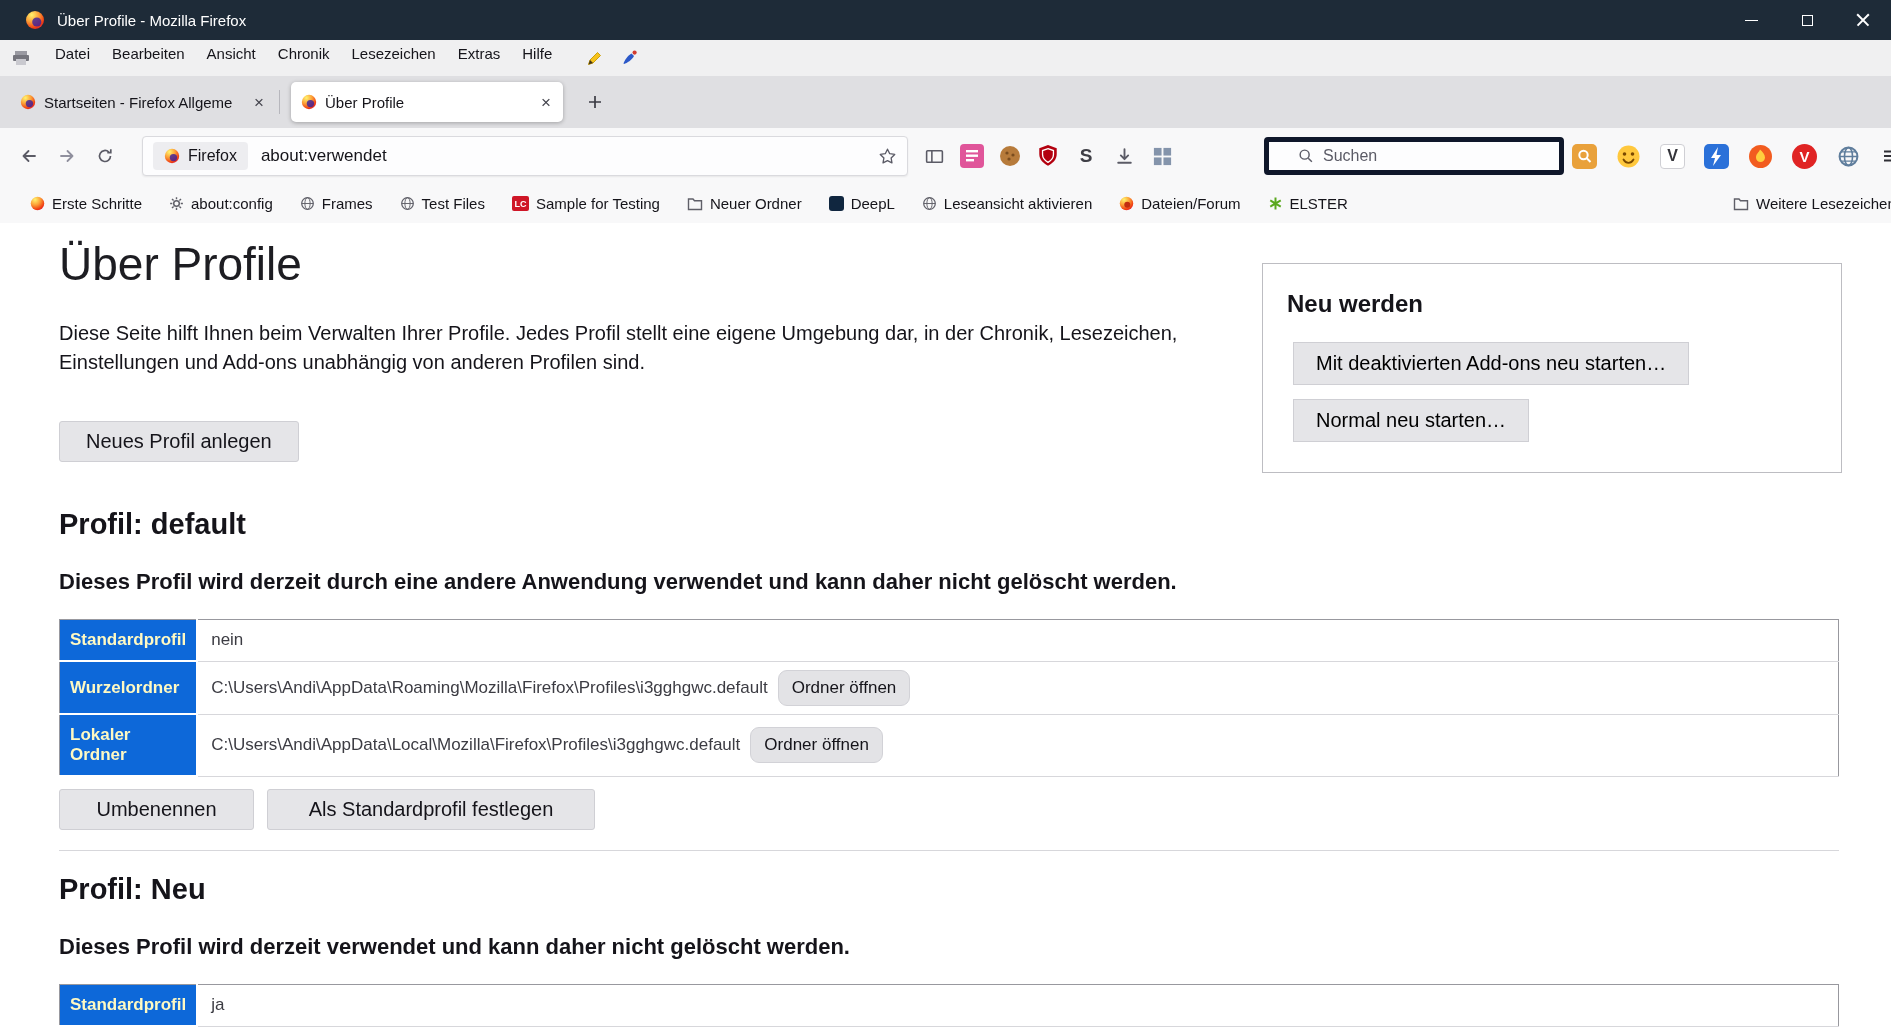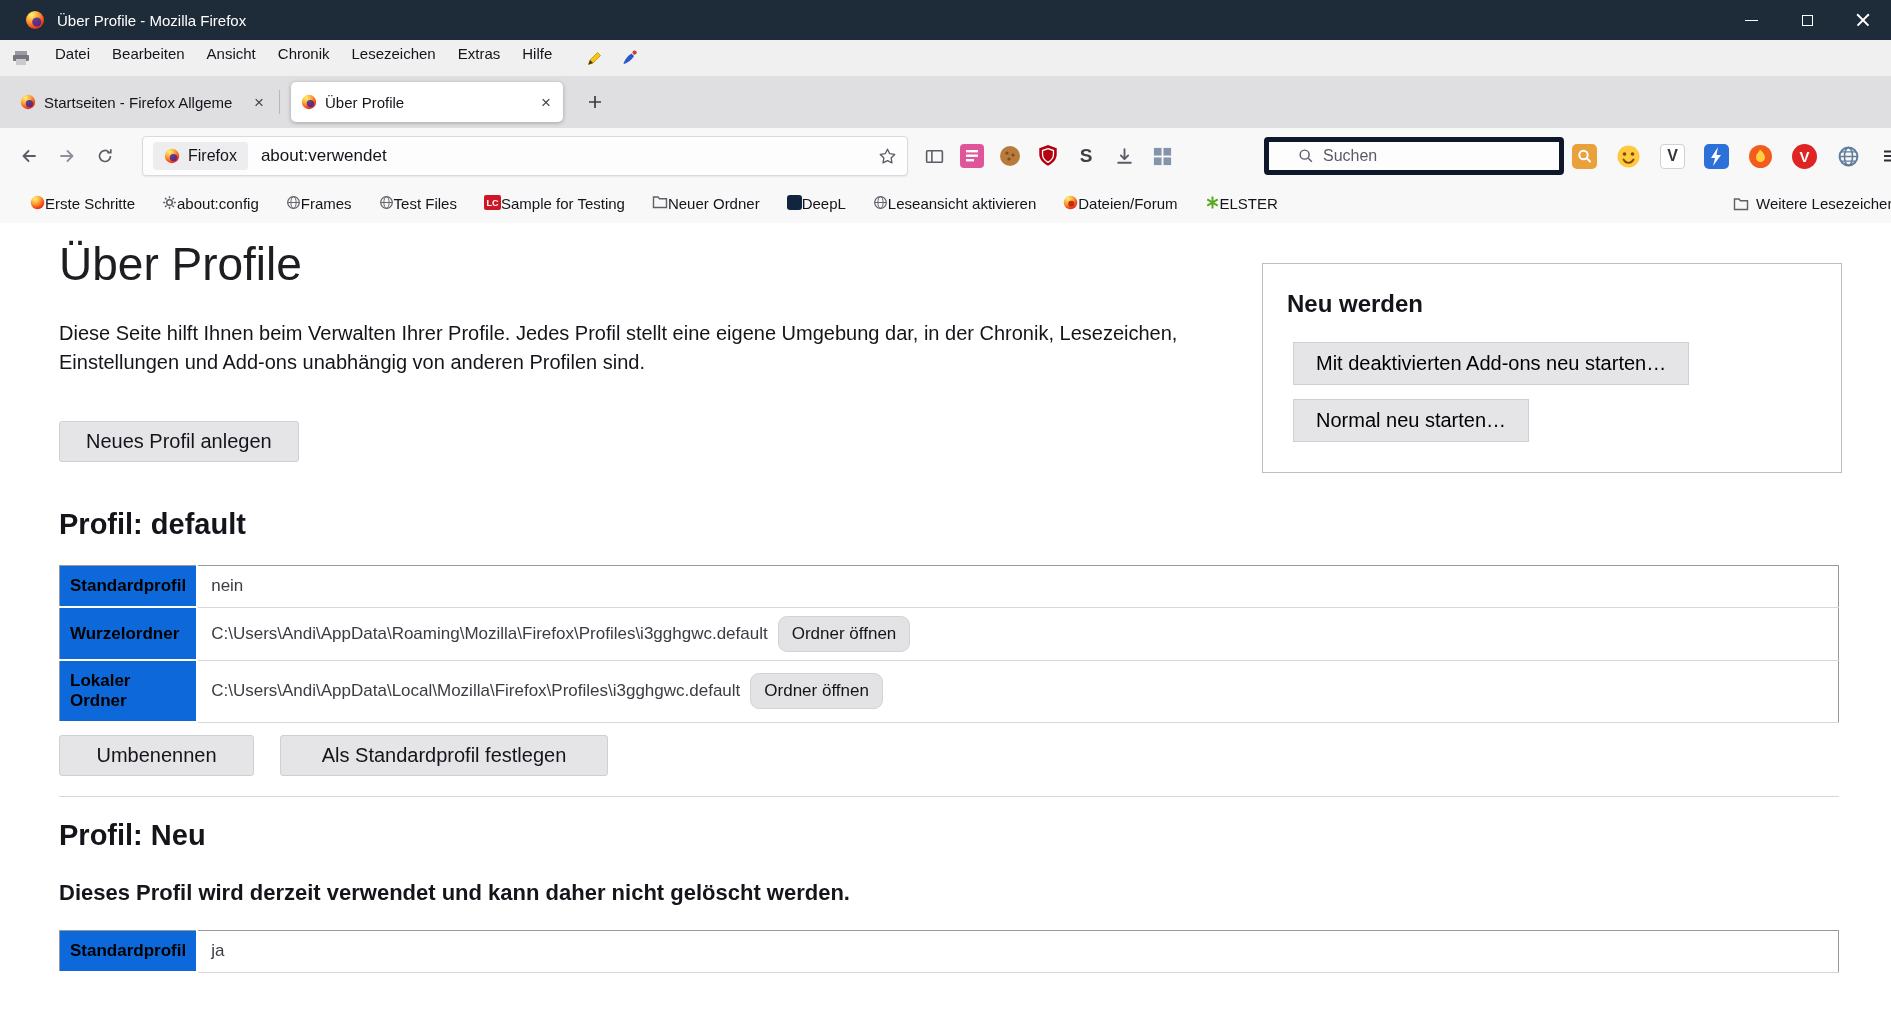--- a/index.html
+++ b/index.html
@@ -52,21 +52,21 @@
   .searchbar input::placeholder{color:#5b5b66;opacity:1}
   .nav-right{margin-left:auto;display:flex;align-items:center;gap:19px;margin-right:-12px}
   .vbox{width:25px;height:25px;background:#fff;border:1px solid #cfcfd4;border-radius:4px;display:flex;align-items:center;justify-content:center;
     font-size:16px;font-weight:700;color:#34343a}
   .redv{width:25px;height:25px;background:#e02424;border-radius:50%;display:flex;align-items:center;justify-content:center;
     font-size:15px;font-weight:700;color:#fff}
 
   
   .bookmarksbar{height:39px;background:#f8f8f9;display:flex;align-items:center;gap:27px;padding-left:30px;
     font-size:15px;position:relative;overflow:hidden}
-  .bm{display:flex;align-items:flex-start;white-space:nowrap}
+  .bm{display:flex;align-items:center;gap:7px;white-space:nowrap}
   .bm-badge{width:17px;height:15px;background:#cf1627;color:#fff;border-radius:2px;font-size:9px;font-weight:700;
     display:flex;align-items:center;justify-content:center}
   .deepl-cube{width:15px;height:15px;background:#10263f;border-radius:3px}
   .bm-overflow{position:absolute;left:1733px;display:flex;align-items:center;gap:7px;white-space:nowrap}
 
   
   .content{position:relative;height:812px;padding-left:59px;overflow:hidden;background:#fff}
   .page-title{margin-top:14px;font-size:46px;font-weight:300;color:#1d1d22}
   .intro{margin-top:28px;font-size:20px;line-height:29px;max-width:1195px}
   .btn{display:inline-block;background:#e5e5e8;border:1px solid #cfcfd4;border-radius:3px;color:#15141a;
@@ -75,26 +75,26 @@
   .restart-box{position:absolute;top:40px;right:49px;width:580px;background:#fff;border:1px solid #bdbdc2;padding:26px 24px 30px}
   .restart-title{font-size:24px;font-weight:700}
   .restart-btn{display:block;margin-top:14px;margin-left:6px;background:#e5e5e8;border:1px solid #cfcfd4;border-radius:0;
     font-size:20px;padding:9px 22px;font-family:inherit;text-align:left}
   .restart-btn.first{margin-top:24px}
   .profile-heading{margin-top:46px;font-size:29px;font-weight:600}
   .profile-heading.second{margin-top:22px}
   .warning{margin-top:28px;font-size:22px;font-weight:700}
   .profile-table{margin-top:24px;width:1780px;border-collapse:collapse;border:1px solid #98989e;font-size:17px}
   .profile-table td{vertical-align:middle}
-  td.cell-label{width:137px;background:var(--accent,#0d68d9);color:#000000;font-weight:700;padding:10px;
+  td.cell-label{width:137px;background:var(--accent,#0d68d9);color:#fef9c3;font-weight:700;padding:10px;
     border-right:2px solid #fff;border-bottom:2px solid #fff}
   td.cell-value{padding:8px 13px;border-bottom:1px solid #d7d7db;color:#3c3c43}
   .open-btn{margin-left:10px;background:#e3e3e6;border:1px solid #d2d2d7;border-radius:9px;font-size:17px;
     padding:7px 13px;font-family:inherit;color:#15141a}
-  .actions{margin-top:12px;display:flex;gap:26px}
+  .actions{margin-top:12px;display:flex;gap:13px}
   .actions .btn{padding:8px 0;text-align:center}
   .rename-btn{width:195px}
   .setdefault-btn{width:328px}
   .divider{margin-top:20px;border:none;border-top:1px solid #d7d7db;width:1780px}
   svg{display:block}
 </style>
 </head>
 <body>
 
 <svg width="0" height="0" style="position:absolute" aria-hidden="true">
@@ -414,20 +414,21 @@
   <button class="btn create-btn">Neues Profil anlegen</button>
 
   <div class="restart-box">
     <div class="restart-title">Neu werden</div>
     <button class="restart-btn first">Mit deaktivierten Add-ons neu starten…</button>
     <button class="restart-btn">Normal neu starten…</button>
   </div>
 
   <h2 class="profile-heading">Profil: default</h2>
 
+  <p class="warning">Dieses Profil wird derzeit durch eine andere Anwendung verwendet und kann daher nicht gelöscht werden.</p>
 
   <table class="profile-table">
     <tbody>
         <tr>
       <td class="cell-label">Standardprofil</td>
       <td class="cell-value">
         <span>nein</span>
       </td>
     </tr>
     <tr>

